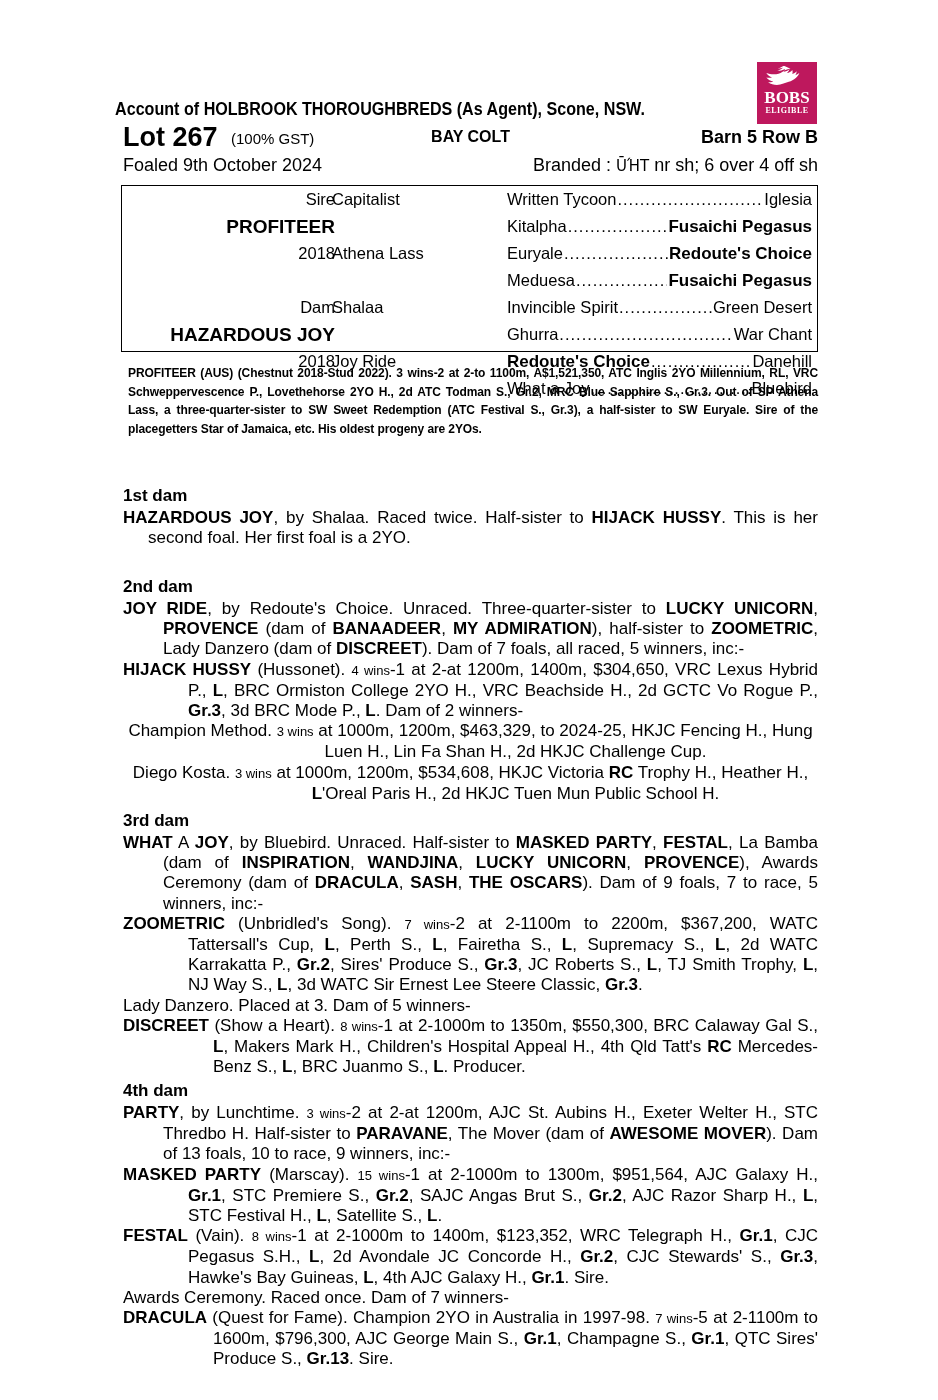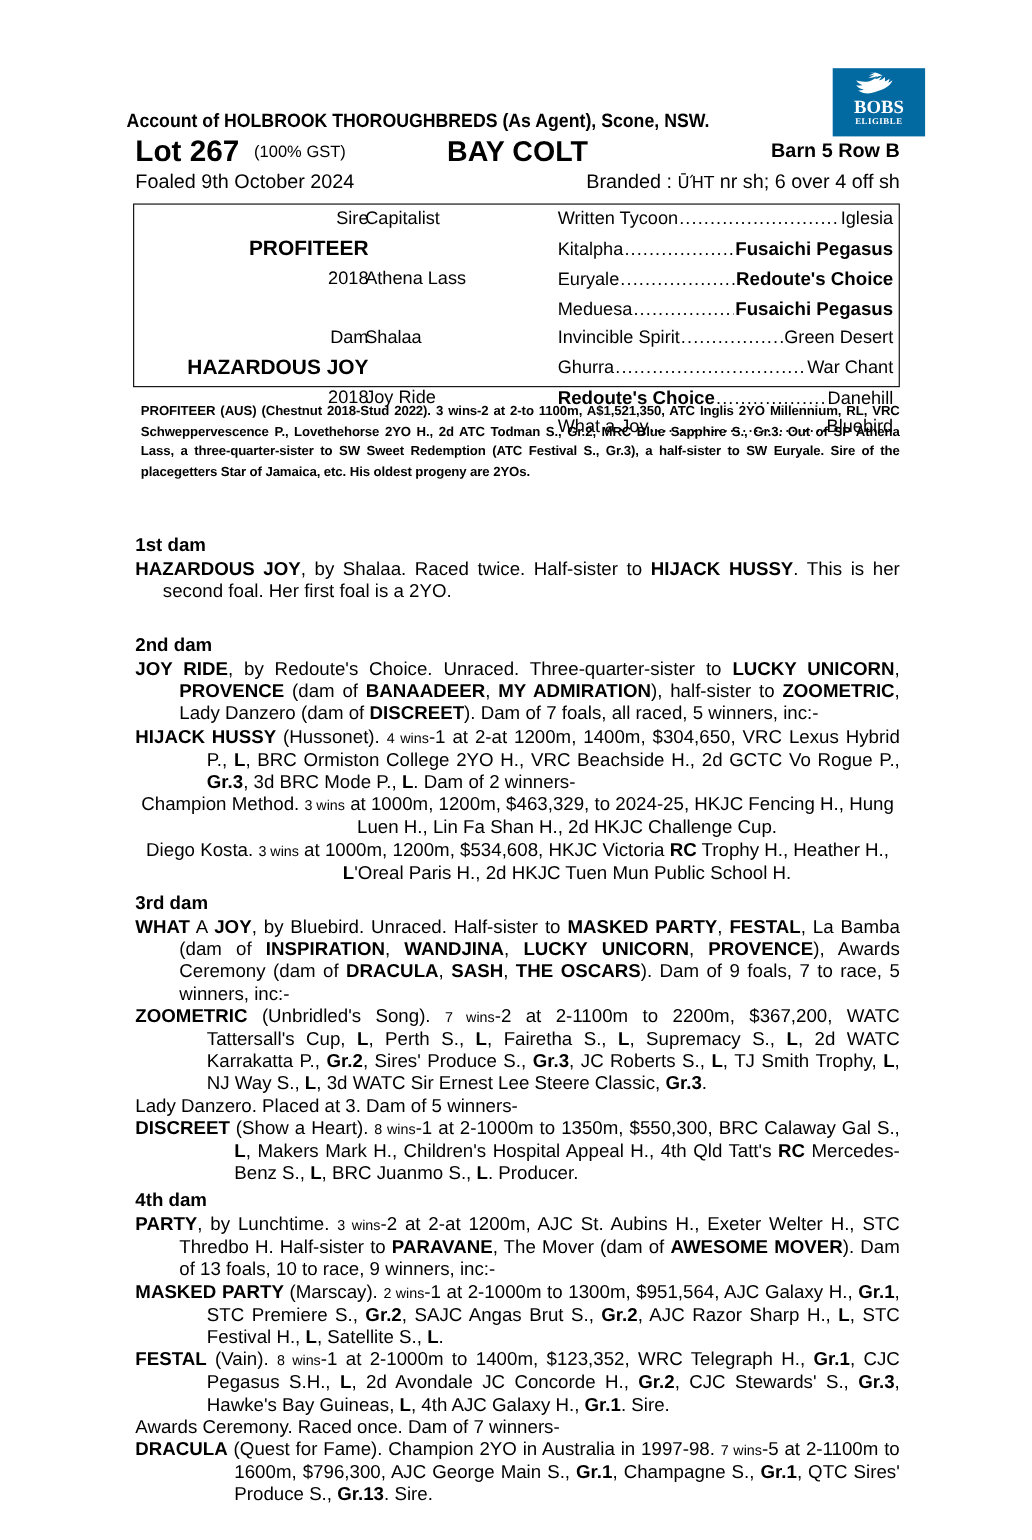--- a/index.html
+++ b/index.html
@@ -20,23 +20,23 @@
     left: 0; top: 0;
     width: 938px;
     height: 1400px;
   }
 
   
   .bobs-logo {
     position: absolute;
     left: 757px;
     top: 62px;
-    width: 84px;
+    width: 60px;
     height: 62px;
-    background: #0369a1;
+    background: #be185d;
     color: #ffffff;
     text-align: center;
     overflow: hidden;
   }
   .bobs-horse {
     width: 44px;
     height: 22px;
     margin: 4px auto 0 auto;
     display: block;
   }
@@ -93,21 +93,21 @@
     font-size: 15px;
     line-height: 22px;
   }
   .colour-sex {
     position: absolute;
     left: 0;
     top: 0;
     width: 695px;
     text-align: center;
     font-weight: bold;
-    font-size: 26px;
+    font-size: 16px;
     line-height: 30px;
   }
   .barn {
     position: absolute;
     right: 0;
     top: 3px;
     font-weight: bold;
     font-size: 18px;
     line-height: 24px;
   }
@@ -342,19 +342,19 @@
     <div class="dam-head">3rd dam</div>
     <p class="para hang1" id="dam3-main"><b class="nm">WHAT</b> A <b class="nm">JOY</b>, by Bluebird. Unraced. Half-sister to <b class="nm">MASKED PARTY</b>, <b class="nm">FESTAL</b>, La Bamba (dam of <b class="nm">INSPIRATION</b>, <b class="nm">WANDJINA</b>, <b class="nm">LUCKY UNICORN</b>, <b class="nm">PROVENCE</b>), Awards Ceremony (dam of <b class="nm">DRACULA</b>, <b class="nm">SASH</b>, <b class="nm">THE OSCARS</b>). Dam of 9 foals, 7 to race, 5 winners, inc:-</p>
     <p class="para hang2" id="dam3-p0"><b class="nm">ZOOMETRIC</b> (Unbridled's Song). <b class="wins">7 wins</b>-2 at 2-1100m to 2200m, $367,200, WATC Tattersall's Cup, <b class="gr">L</b>, Perth S., <b class="gr">L</b>, Fairetha S., <b class="gr">L</b>, Supremacy S., <b class="gr">L</b>, 2d WATC Karrakatta P., <b class="gr">Gr.2</b>, Sires' Produce S., <b class="gr">Gr.3</b>, JC Roberts S., <b class="gr">L</b>, TJ Smith Trophy, <b class="gr">L</b>, NJ Way S., <b class="gr">L</b>, 3d WATC Sir Ernest Lee Steere Classic, <b class="gr">Gr.3</b>.</p>
     <p class="para nojust" id="dam3-p1">Lady Danzero. Placed at 3. Dam of 5 winners-</p>
     <p class="para hang3" id="dam3-p2"><b class="nm">DISCREET</b> (Show a Heart). <b class="wins">8 wins</b>-1 at 2-1000m to 1350m, $550,300, BRC Calaway Gal S., <b class="gr">L</b>, Makers Mark H., Children's Hospital Appeal H., 4th Qld Tatt's <b class="nm">RC</b> Mercedes-Benz S., <b class="gr">L</b>, BRC Juanmo S., <b class="gr">L</b>. Producer.</p>
   </div>
 
   <div class="dam-block" style="top:1080px;">
     <div class="dam-head">4th dam</div>
     <p class="para hang1" id="dam4-main"><b class="nm">PARTY</b>, by Lunchtime. <b class="wins">3 wins</b>-2 at 2-at 1200m, AJC St. Aubins H., Exeter Welter H., STC Thredbo H. Half-sister to <b class="nm">PARAVANE</b>, The Mover (dam of <b class="nm">AWESOME MOVER</b>). Dam of 13 foals, 10 to race, 9 winners, inc:-</p>
-    <p class="para hang2" id="dam4-p0"><b class="nm">MASKED PARTY</b> (Marscay). <b class="wins">2 wins</b>-1 at 2-1000m to 1300m, $951,564, AJC Galaxy H., <b class="gr">Gr.1</b>, STC Premiere S., <b class="gr">Gr.2</b>, SAJC Angas Brut S., <b class="gr">Gr.2</b>, AJC Razor Sharp H., <b class="gr">L</b>, STC Festival H., <b class="gr">L</b>, Satellite S., <b class="gr">L</b>.</p>
+    <p class="para hang2" id="dam4-p0"><b class="nm">MASKED PARTY</b> (Marscay). <b class="wins">15 wins</b>-1 at 2-1000m to 1300m, $951,564, AJC Galaxy H., <b class="gr">Gr.1</b>, STC Premiere S., <b class="gr">Gr.2</b>, SAJC Angas Brut S., <b class="gr">Gr.2</b>, AJC Razor Sharp H., <b class="gr">L</b>, STC Festival H., <b class="gr">L</b>, Satellite S., <b class="gr">L</b>.</p>
     <p class="para hang2" id="dam4-p1"><b class="nm">FESTAL</b> (Vain). <b class="wins">8 wins</b>-1 at 2-1000m to 1400m, $123,352, WRC Telegraph H., <b class="gr">Gr.1</b>, CJC Pegasus S.H., <b class="gr">L</b>, 2d Avondale JC Concorde H., <b class="gr">Gr.2</b>, CJC Stewards' S., <b class="gr">Gr.3</b>, Hawke's Bay Guineas, <b class="gr">L</b>, 4th AJC Galaxy H., <b class="gr">Gr.1</b>. Sire.</p>
     <p class="para nojust" id="dam4-p2">Awards Ceremony. Raced once. Dam of 7 winners-</p>
     <p class="para hang3" id="dam4-p3"><b class="nm">DRACULA</b> (Quest for Fame). Champion 2YO in Australia in 1997-98. <b class="wins">7 wins</b>-5 at 2-1100m to 1600m, $796,300, AJC George Main S., <b class="gr">Gr.1</b>, Champagne S., <b class="gr">Gr.1</b>, QTC Sires' Produce S., <b class="gr">Gr.13</b>. Sire.</p>
   </div>
 
 </div>
 
 </body></html>

